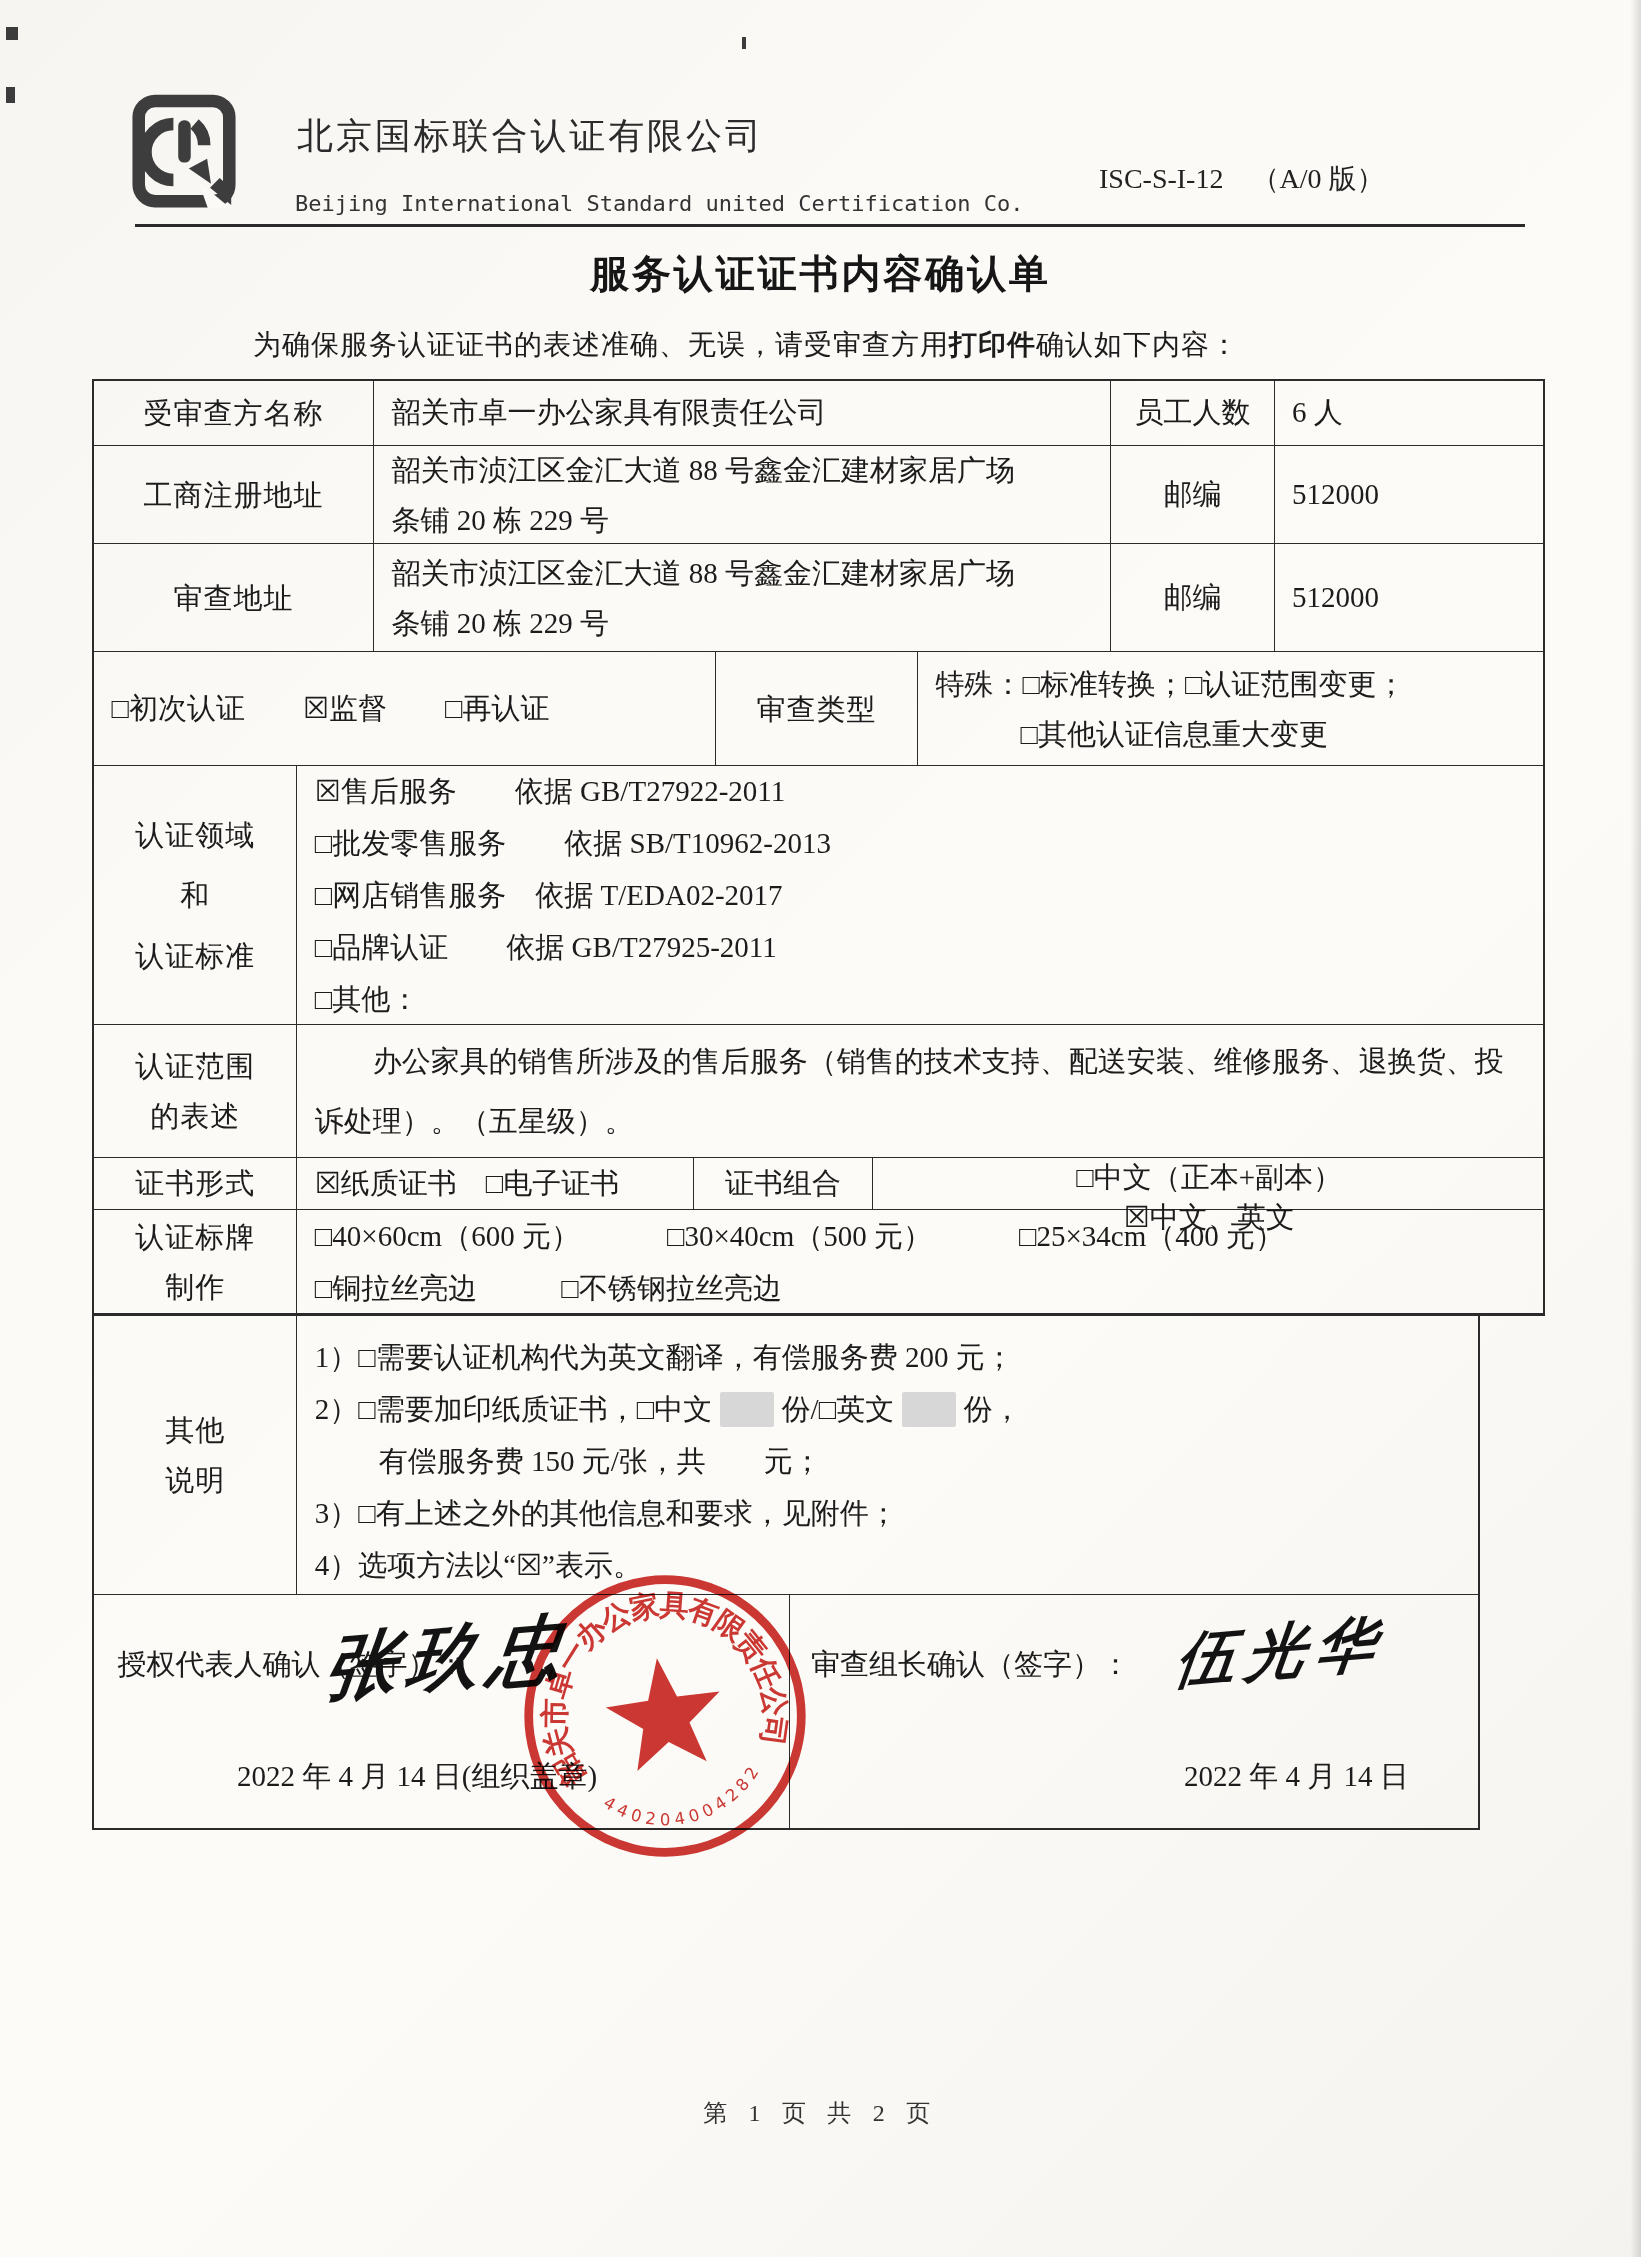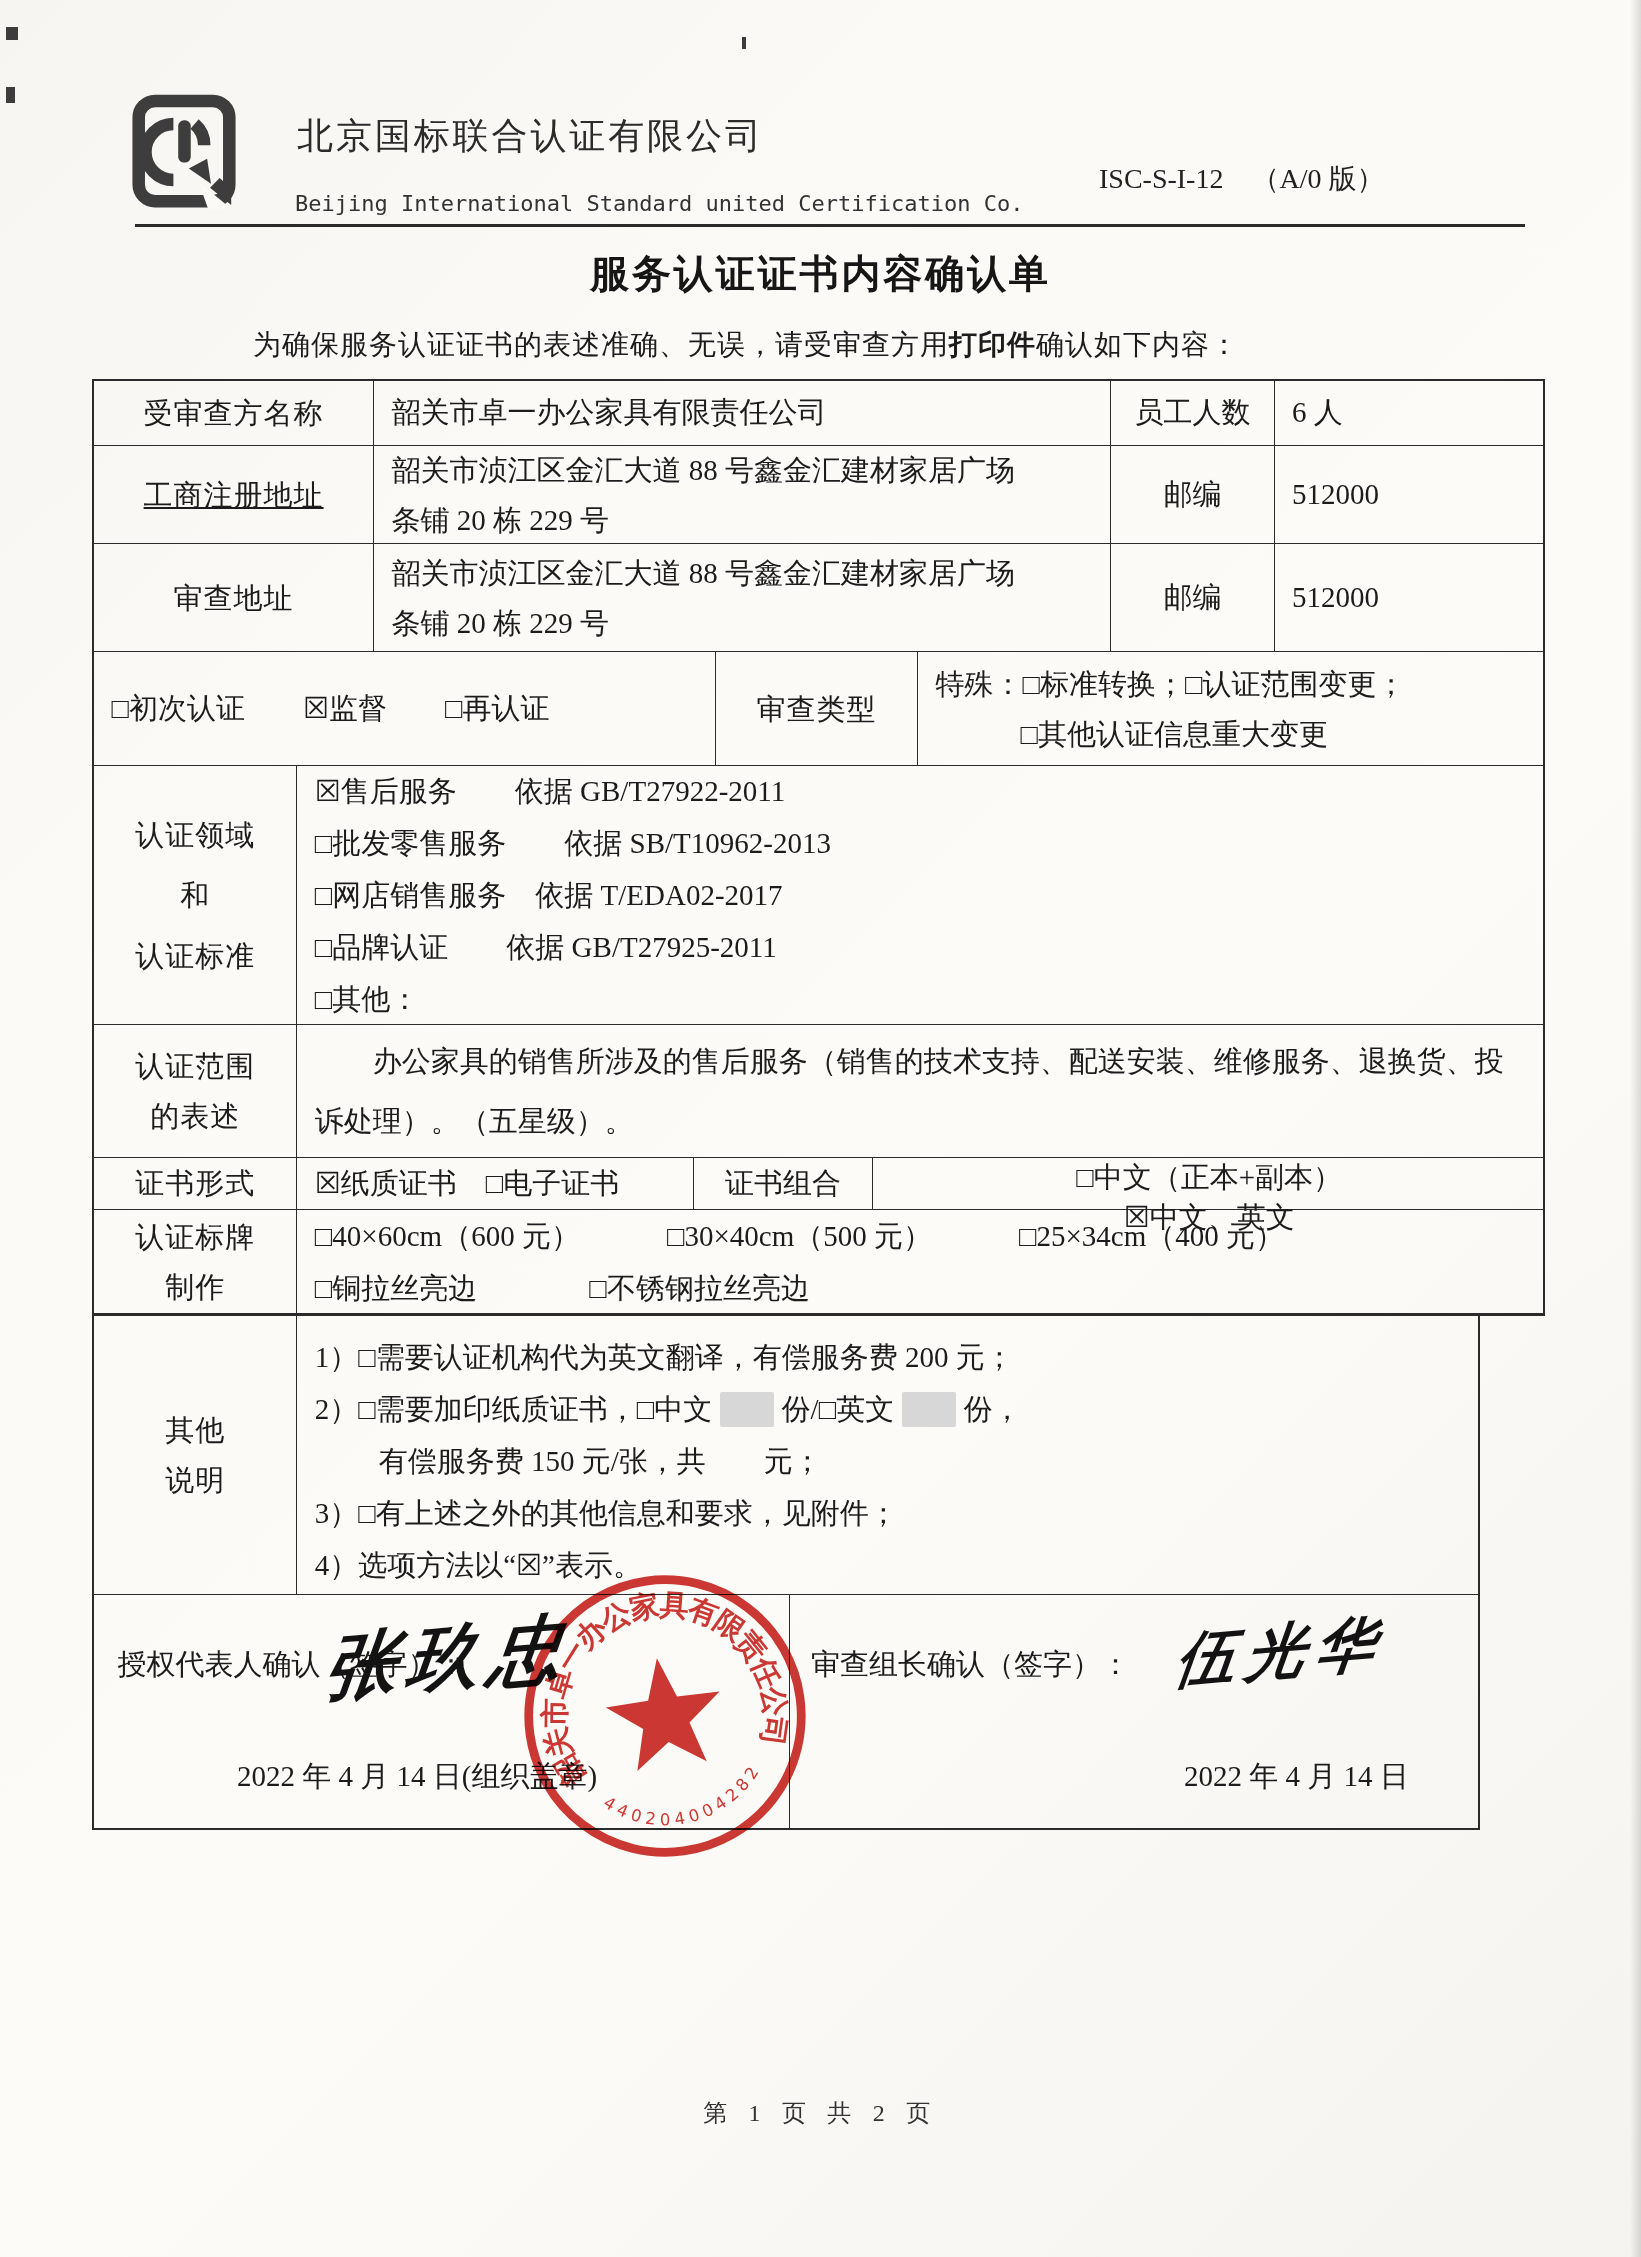--- a/index.html
+++ b/index.html
@@ -81,21 +81,21 @@
   <div class="abs tbl tbl-main">
 
     <div class="tr" style="height:64px;">
       <div class="td lab" style="width:280px;">受审查方名称</div>
       <div class="td val" style="width:739px;">韶关市卓一办公家具有限责任公司</div>
       <div class="td cvl" style="width:164px;">员工人数</div>
       <div class="td val" style="width:270px;">6 人</div>
     </div>
 
     <div class="tr" style="height:98px;">
-      <div class="td lab" style="width:280px;text-decoration:underline;">工商注册地址</div>
+      <div class="td lab" style="width:280px;">工商注册地址</div>
       <div class="td val" style="width:739px;">
         <div class="line">韶关市浈江区金汇大道 88 号鑫金汇建材家居广场</div>
         <div class="line">条铺 20 栋 229 号</div>
       </div>
       <div class="td cvl" style="width:164px;">邮编</div>
       <div class="td val" style="width:270px;">512000</div>
     </div>
 
     <div class="tr" style="height:108px;">
       <div class="td lab" style="width:280px;">审查地址</div>
@@ -155,21 +155,21 @@
       <div class="td lab" style="width:203px;">
         <div>认证标牌</div>
         <div>制作</div>
       </div>
       <div class="td val" style="width:1250px;">
         <div class="opt-line flexline" style="gap:87px;align-items:flex-end;">
           <span>□40×60cm（600 元）</span>
           <span>□30×40cm（500 元）</span>
           <span>□25×34cm（400 元）</span>
         </div>
-        <div class="opt-line flexline" style="gap:112px;">
+        <div class="opt-line flexline" style="gap:84px;">
           <span>□铜拉丝亮边</span>
           <span>□不锈钢拉丝亮边</span>
         </div>
       </div>
     </div>
   </div>
 
   <div class="abs tbl tbl-low">
 
     <div class="tr" style="height:278px;">

